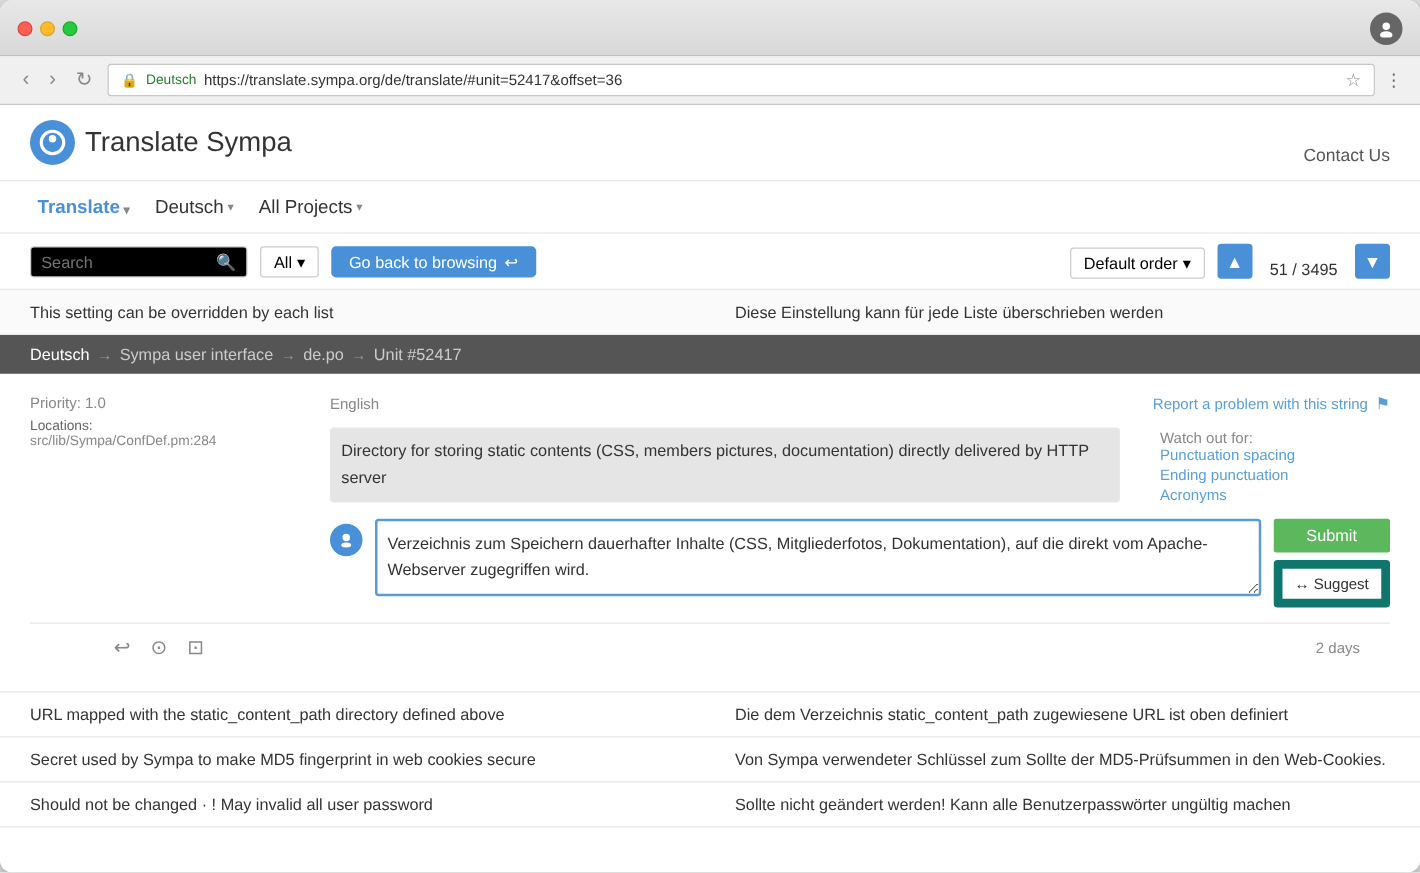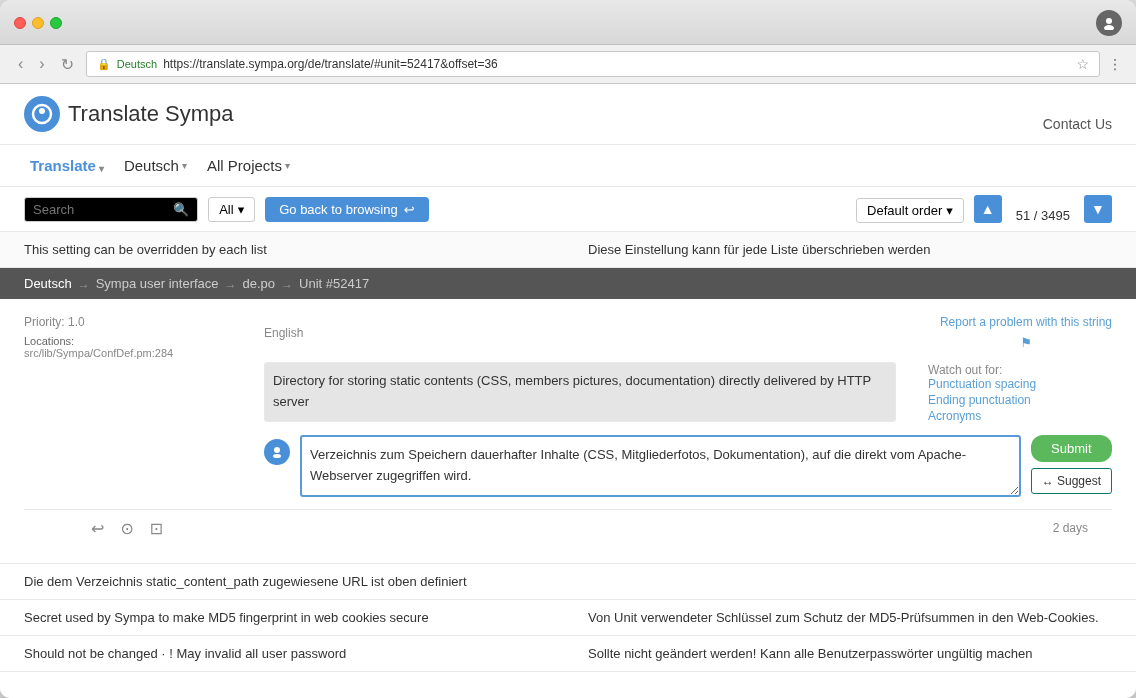--- a/index.html
+++ b/index.html
@@ -412,21 +412,20 @@
     }
 
     .report-link {
       font-size: 12px;
       color: #5a9fd4;
       margin-bottom: 6px;
       display: flex;
       align-items: center;
       gap: 6px;
       justify-content: flex-end;
-      flex-direction: column;
     }
 
     .watch-out-section {
       width: 200px;
       padding-left: 16px;
     }
 
     .watch-label { font-size: 12px; color: #888; margin-bottom: 14px; }
     .watch-item { font-size: 12px; color: #5a9fd4; margin-bottom: 2px; cursor: pointer; }
 
@@ -465,30 +464,30 @@
     .action-buttons {
       display: flex;
       flex-direction: column;
       gap: 6px;
     }
 
     .submit-btn {
       background: #5cb85c;
       color: white;
       border: none;
-      border-radius: 12px;
+      border-radius: 2px;
       padding: 6px 12px;
       font-size: 13px;
       cursor: pointer;
     }
 
     .suggest-btn {
       background: white;
       color: #333;
-      border: 1px solid #0f766e;
+      border: 7px solid #0f766e;
       border-radius: 3px;
       padding: 5px 10px;
       font-size: 12px;
       cursor: pointer;
       display: flex;
       align-items: center;
       gap: 4px;
     }
 
     
@@ -695,25 +694,26 @@
       <div class="translation-toolbar">
         <span class="tool-btn">↩</span>
         <span class="tool-btn">⊙</span>
         <span class="tool-btn">⊡</span>
         <span class="time-ago">2 days</span>
       </div>
     </div>
 
     <div class="other-units">
       <div class="other-unit-row">
+        <span class="other-unit-source">URL mapped with the static_content_path directory defined above</span>
         <span class="other-unit-target">Die dem Verzeichnis static_content_path zugewiesene URL ist oben definiert</span>
       </div>
       <div class="other-unit-row">
         <span class="other-unit-source">Secret used by Sympa to make MD5 fingerprint in web cookies secure</span>
-        <span class="other-unit-target">Von Unit verwendeter Schlüssel zum Schutz der MD5-Prüfsummen in den Web-Cookies.</span>
+        <span class="other-unit-target">Von Sympa verwendeter Schlüssel zum Sollte der MD5-Prüfsummen in den Web-Cookies.</span>
       </div>
       <div class="other-unit-row">
         <span class="other-unit-source">Should not be changed · ! May invalid all user password</span>
         <span class="other-unit-target">Sollte nicht geändert werden! Kann alle Benutzerpasswörter ungültig machen</span>
       </div>
     </div>
 
   </div>
 </div>
 

